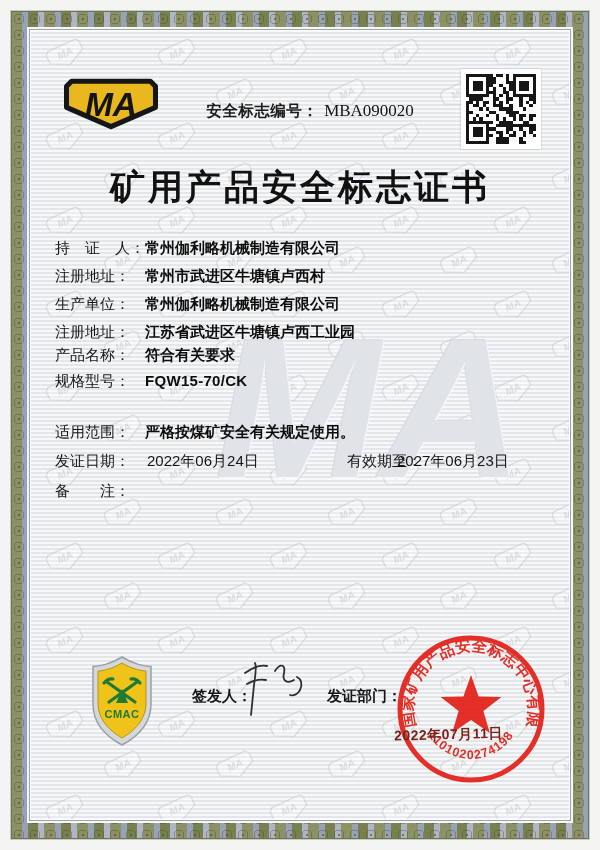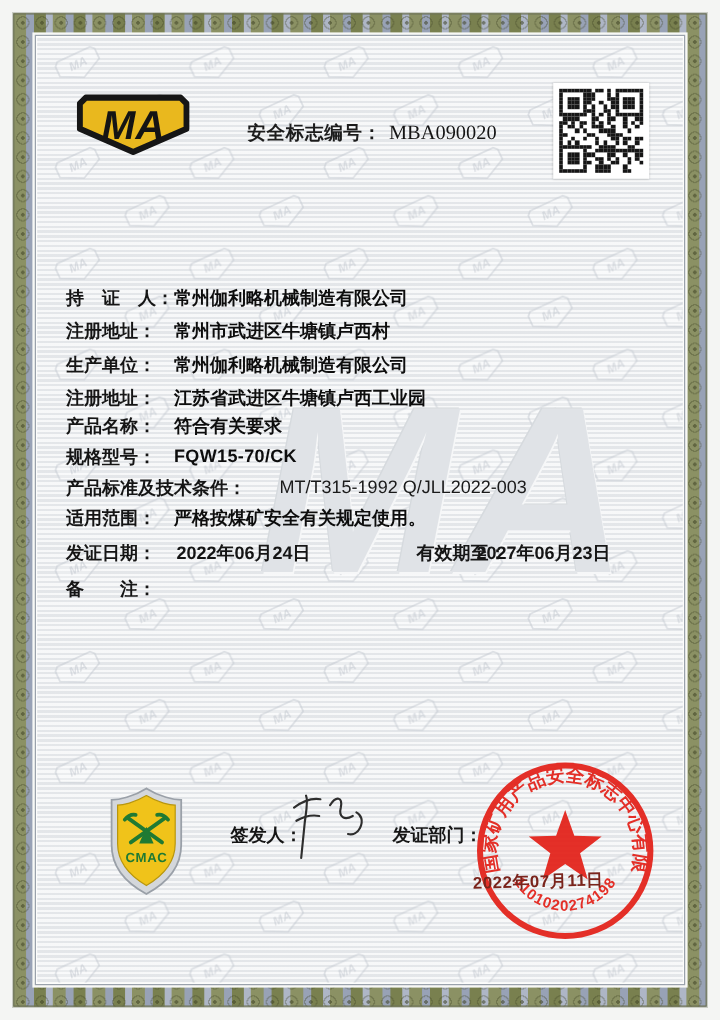--- a/index.html
+++ b/index.html
@@ -47,21 +47,21 @@
   .qr { position:absolute; left:461px; top:69px; width:80px; height:80px; background:#fff;
         padding:5px; display:grid; grid-template-rows:repeat(21,1fr); grid-template-columns:repeat(21,1fr);
         box-shadow:0 0 2px rgba(0,0,0,.25); }
   .qr div { background:#161616; }
 
   .title { position:absolute; left:0; top:164px; width:600px; text-align:center;
            font-size:35px; font-weight:900; color:#111; letter-spacing:3px; }
 
   
   .row { position:absolute; left:55px; white-space:nowrap; }
-  .lbl { font-size:15px; font-weight:700; color:#151515; }
+  .lbl { font-size:15px; font-weight:400; color:#151515; }
   .val { position:absolute; left:90px; font-family:"Liberation Serif",serif; font-size:15px; font-weight:700; color:#0d0d0d; white-space:nowrap; }
   .val.plain { font-family:"Liberation Sans",sans-serif; font-weight:400; color:#1a1a1a; }
   .val.model { font-family:"Liberation Sans",sans-serif; letter-spacing:.3px; }
 
   .statement { position:absolute; left:44px; top:561px; width:514px; z-index:4;
                font-family:"Liberation Serif",serif; font-size:15px; font-weight:700;
                color:#0d0d0d; line-height:1.44; text-indent:2em; text-align:justify; }
 
   
   .cmac { position:absolute; left:90px; top:655px; width:64px; height:94px; }
@@ -346,20 +346,21 @@
         <div style="grid-area: 21 / 6;"></div>
         <div style="grid-area: 21 / 7;"></div>
         <div style="grid-area: 21 / 10;"></div>
         <div style="grid-area: 21 / 11;"></div>
         <div style="grid-area: 21 / 12;"></div>
         <div style="grid-area: 21 / 13;"></div>
         <div style="grid-area: 21 / 17;"></div>
         <div style="grid-area: 21 / 18;"></div>
       </div>
 
+    <div class="title">矿用产品安全标志证书</div>
 
     <div class="row" style="top:239px">
       <span class="lbl">持　证　人：</span>
       <span class="val">常州伽利略机械制造有限公司</span>
     </div>
     <div class="row" style="top:267px">
       <span class="lbl">注册地址：</span>
       <span class="val">常州市武进区牛塘镇卢西村</span>
     </div>
     <div class="row" style="top:295px">
@@ -370,24 +371,20 @@
       <span class="lbl">注册地址：</span>
       <span class="val">江苏省武进区牛塘镇卢西工业园</span>
     </div>
     <div class="row" style="top:346px">
       <span class="lbl">产品名称：</span>
       <span class="val">符合有关要求</span>
     </div>
     <div class="row" style="top:372px">
       <span class="lbl">规格型号：</span>
       <span class="val model">FQW15-70/CK</span>
-    </div>
-    <div class="row" style="top:398px">
-      <span class="lbl">产品标准及技术条件：</span>
-      <span class="val plain" style="left:178px">MT/T315-1992 Q/JLL2022-003</span>
     </div>
     <div class="row" style="top:423px">
       <span class="lbl">适用范围：</span>
       <span class="val">严格按煤矿安全有关规定使用。</span>
     </div>
 
     <div class="row" style="top:452px">
       <span class="lbl">发证日期：</span>
       <span class="lbl" style="position:absolute; left:92px; font-family:'Liberation Sans',sans-serif;">2022年06月24日</span>
       <span class="lbl" style="position:absolute; left:248px;margin-left:44px;">有效期至：</span>

